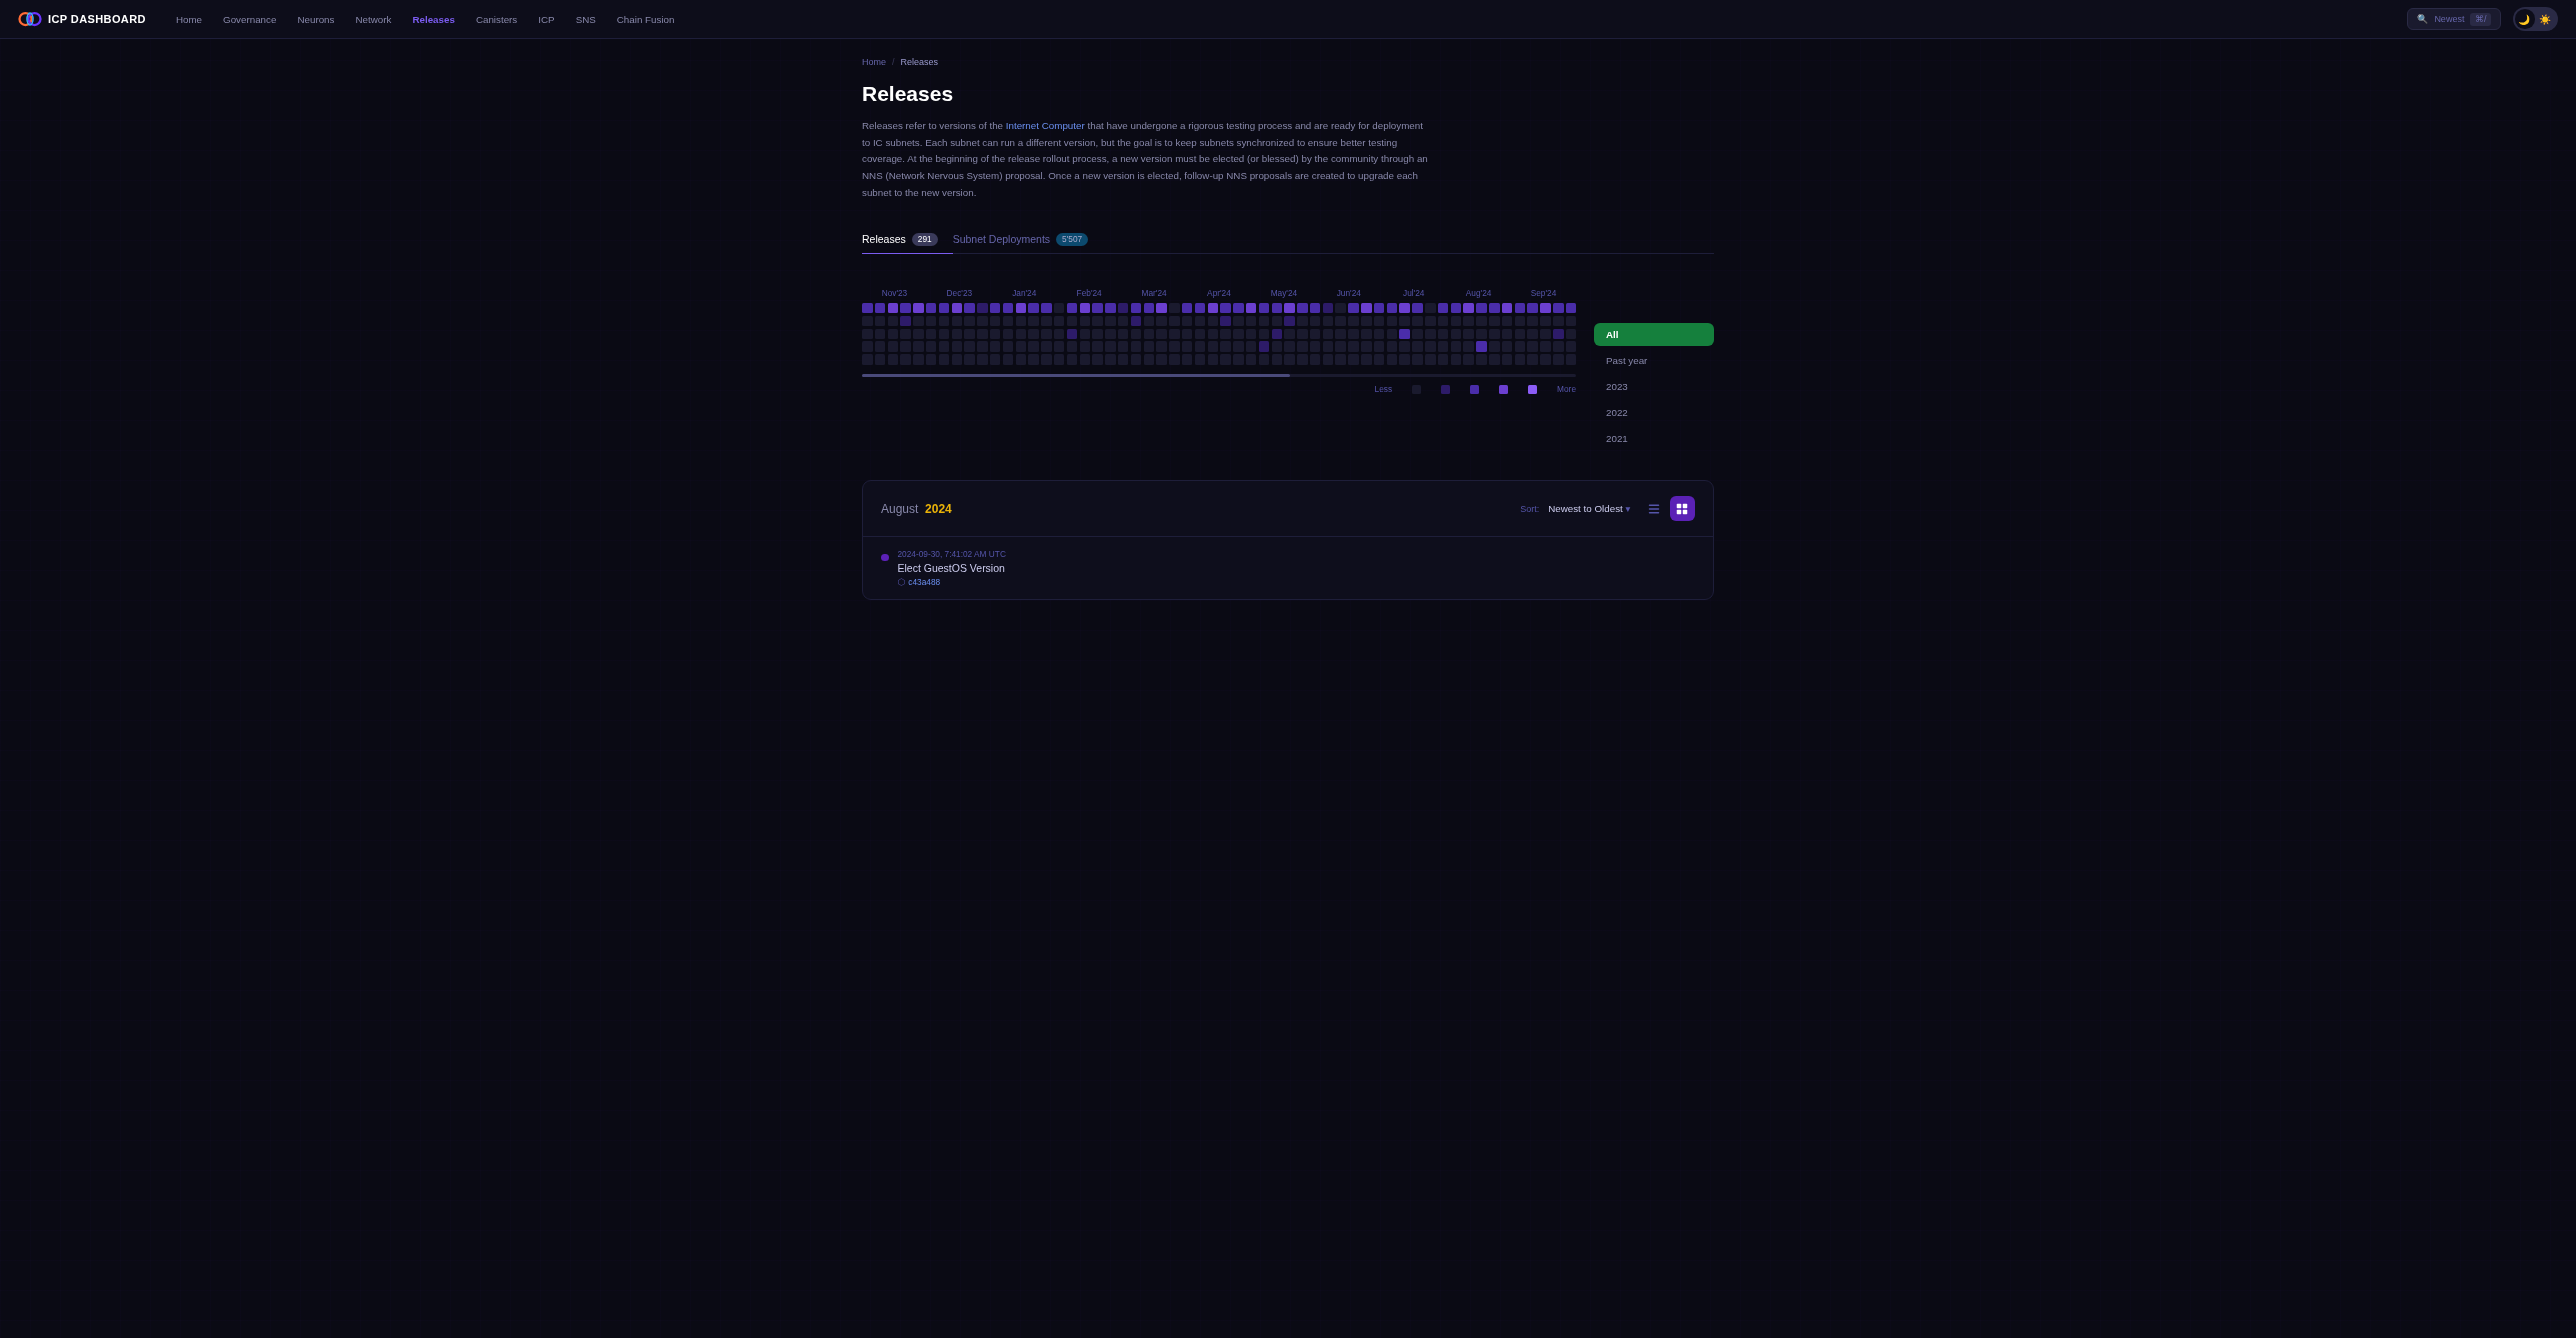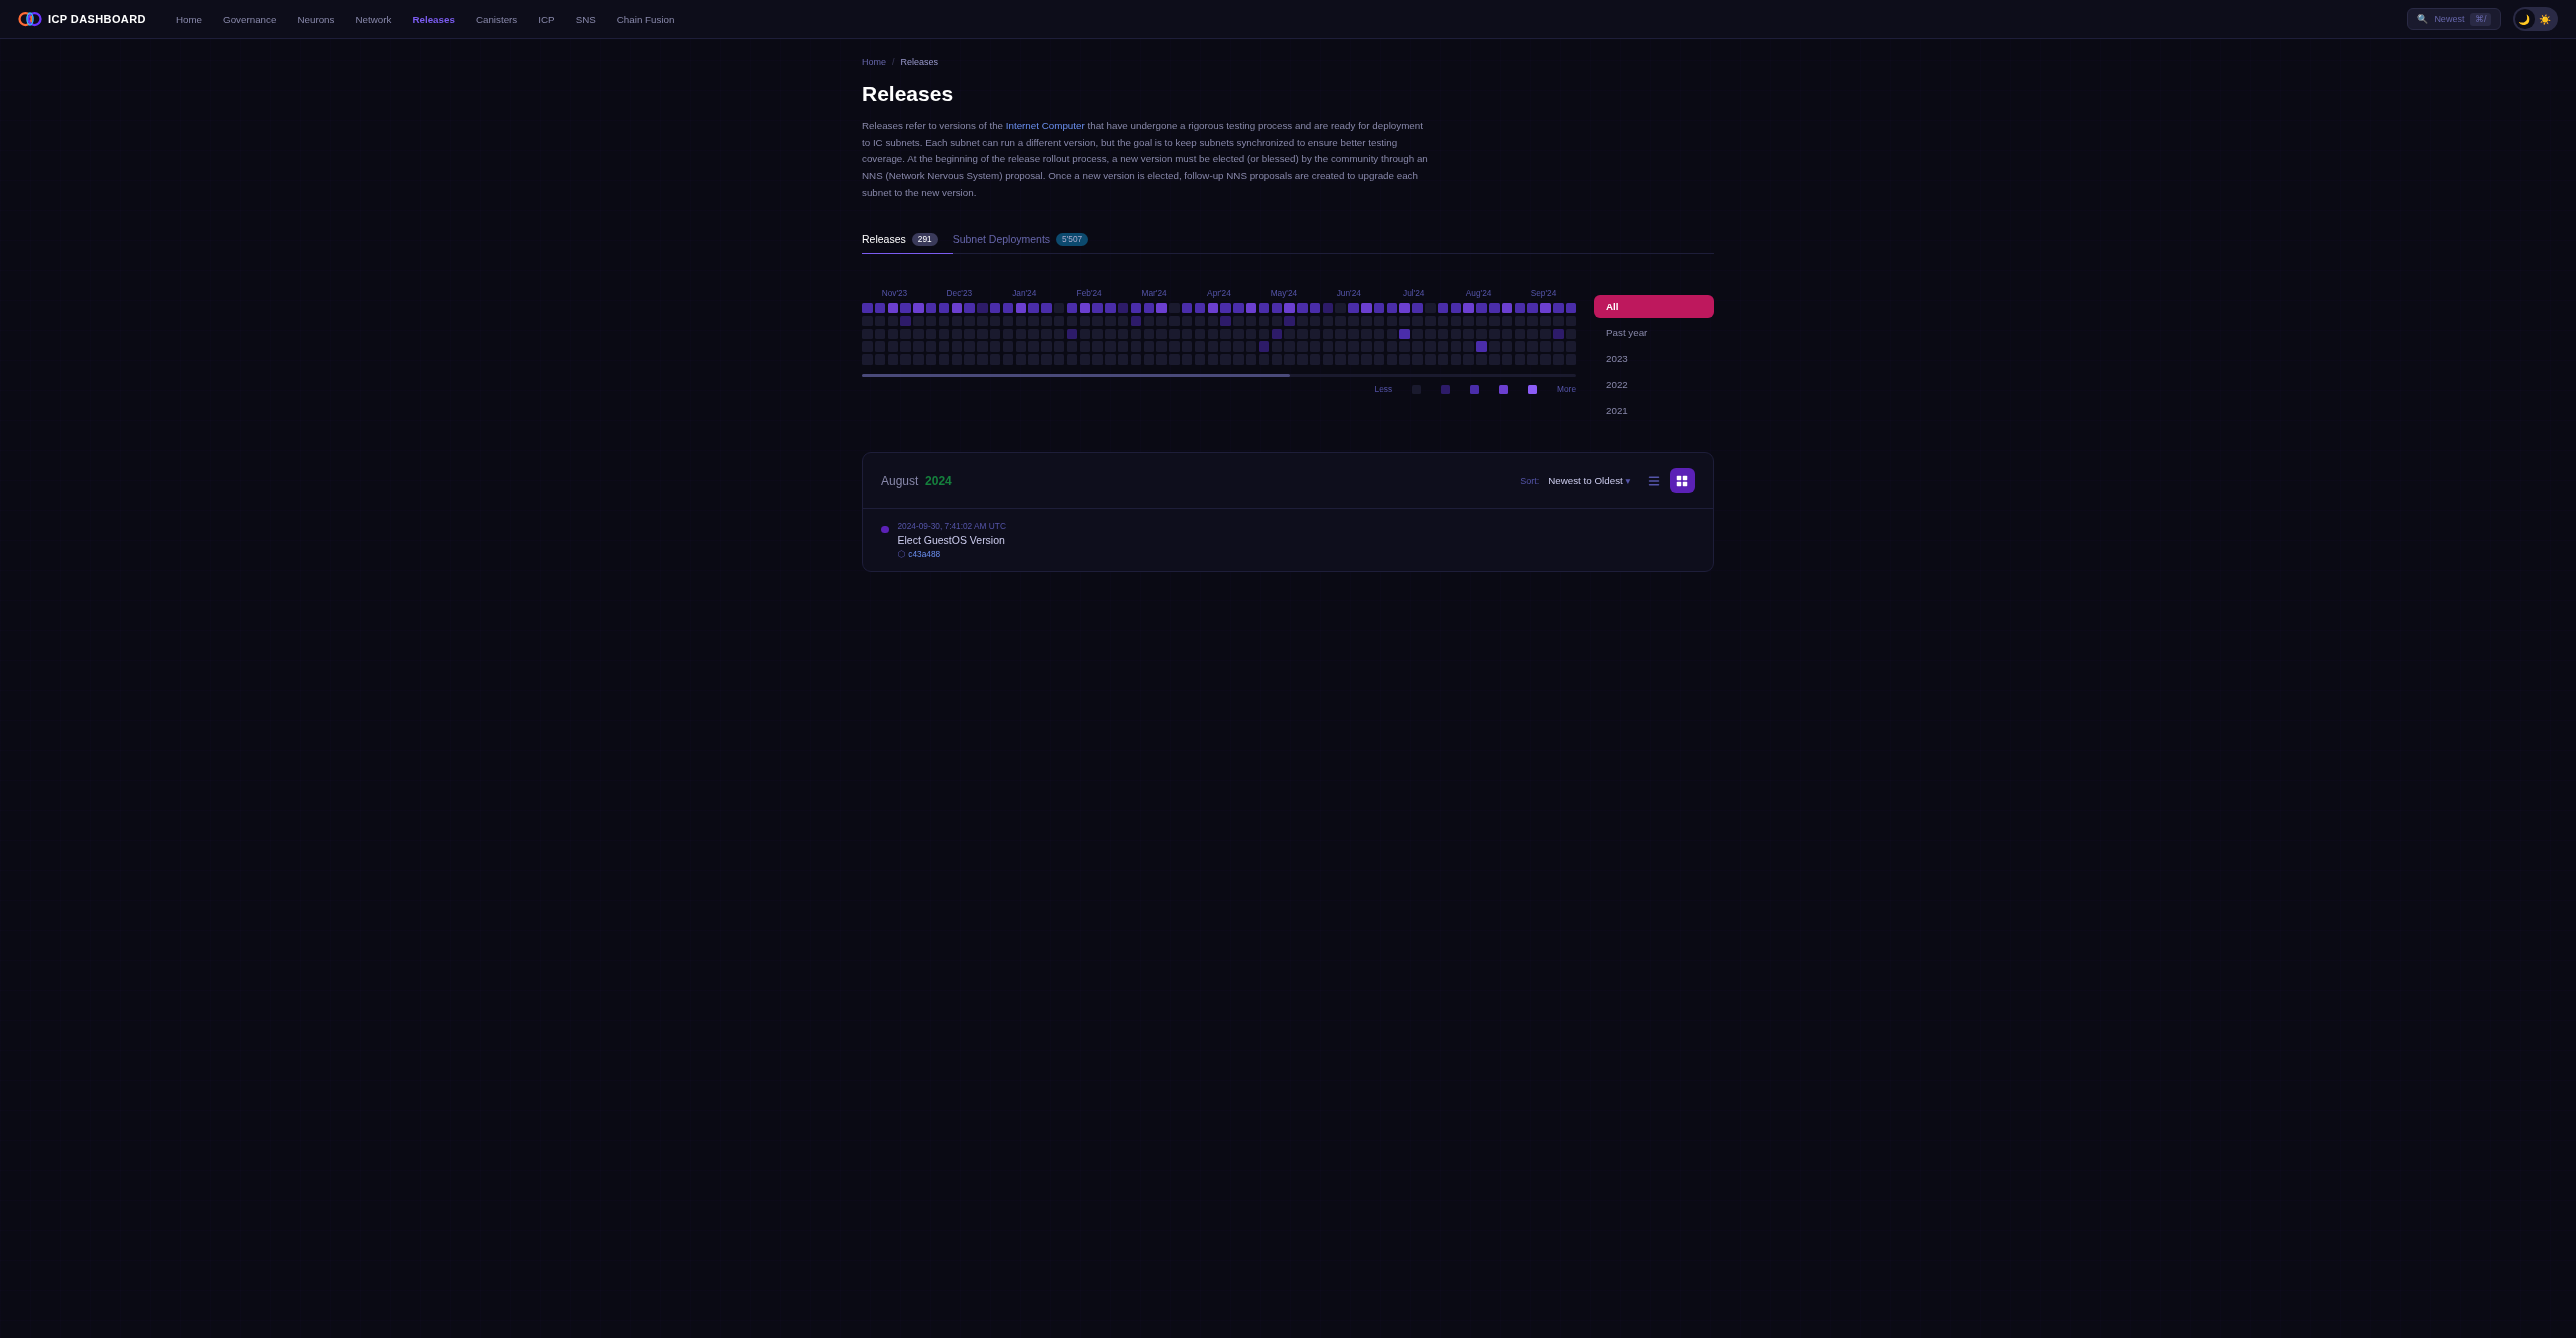--- a/index.html
+++ b/index.html
@@ -257,23 +257,24 @@
     }
     .year-btn {
       padding: 6px 12px;
       border-radius: 6px;
       font-size: 9.8px;
       cursor: pointer;
       color: #8888aa;
       text-align: left;
     }
     .year-btn.active {
-      background: #be185d;
+      background: #15803d;
       color: #ffffff;
       font-weight: 600;
+      margin-top: 28px;
     }
 
     
     .releases-section {
       background: #0e0e1c;
       border: 0.8px solid #1e1e3a;
       border-radius: 9px;
       overflow: hidden;
     }
     .releases-header {
@@ -281,21 +282,21 @@
       align-items: center;
       justify-content: space-between;
       padding: 15px 18px;
       border-bottom: 0.8px solid #1e1e3a;
     }
     .releases-month {
       font-size: 12px;
       color: #8888aa;
     }
     .releases-month strong {
-      color: #15803d;
+      color: #eab308;
     }
     .sort-controls {
       display: flex;
       align-items: center;
       gap: 9px;
     }
     .sort-label {
       font-size: 9px;
       color: #5555aa;
     }

